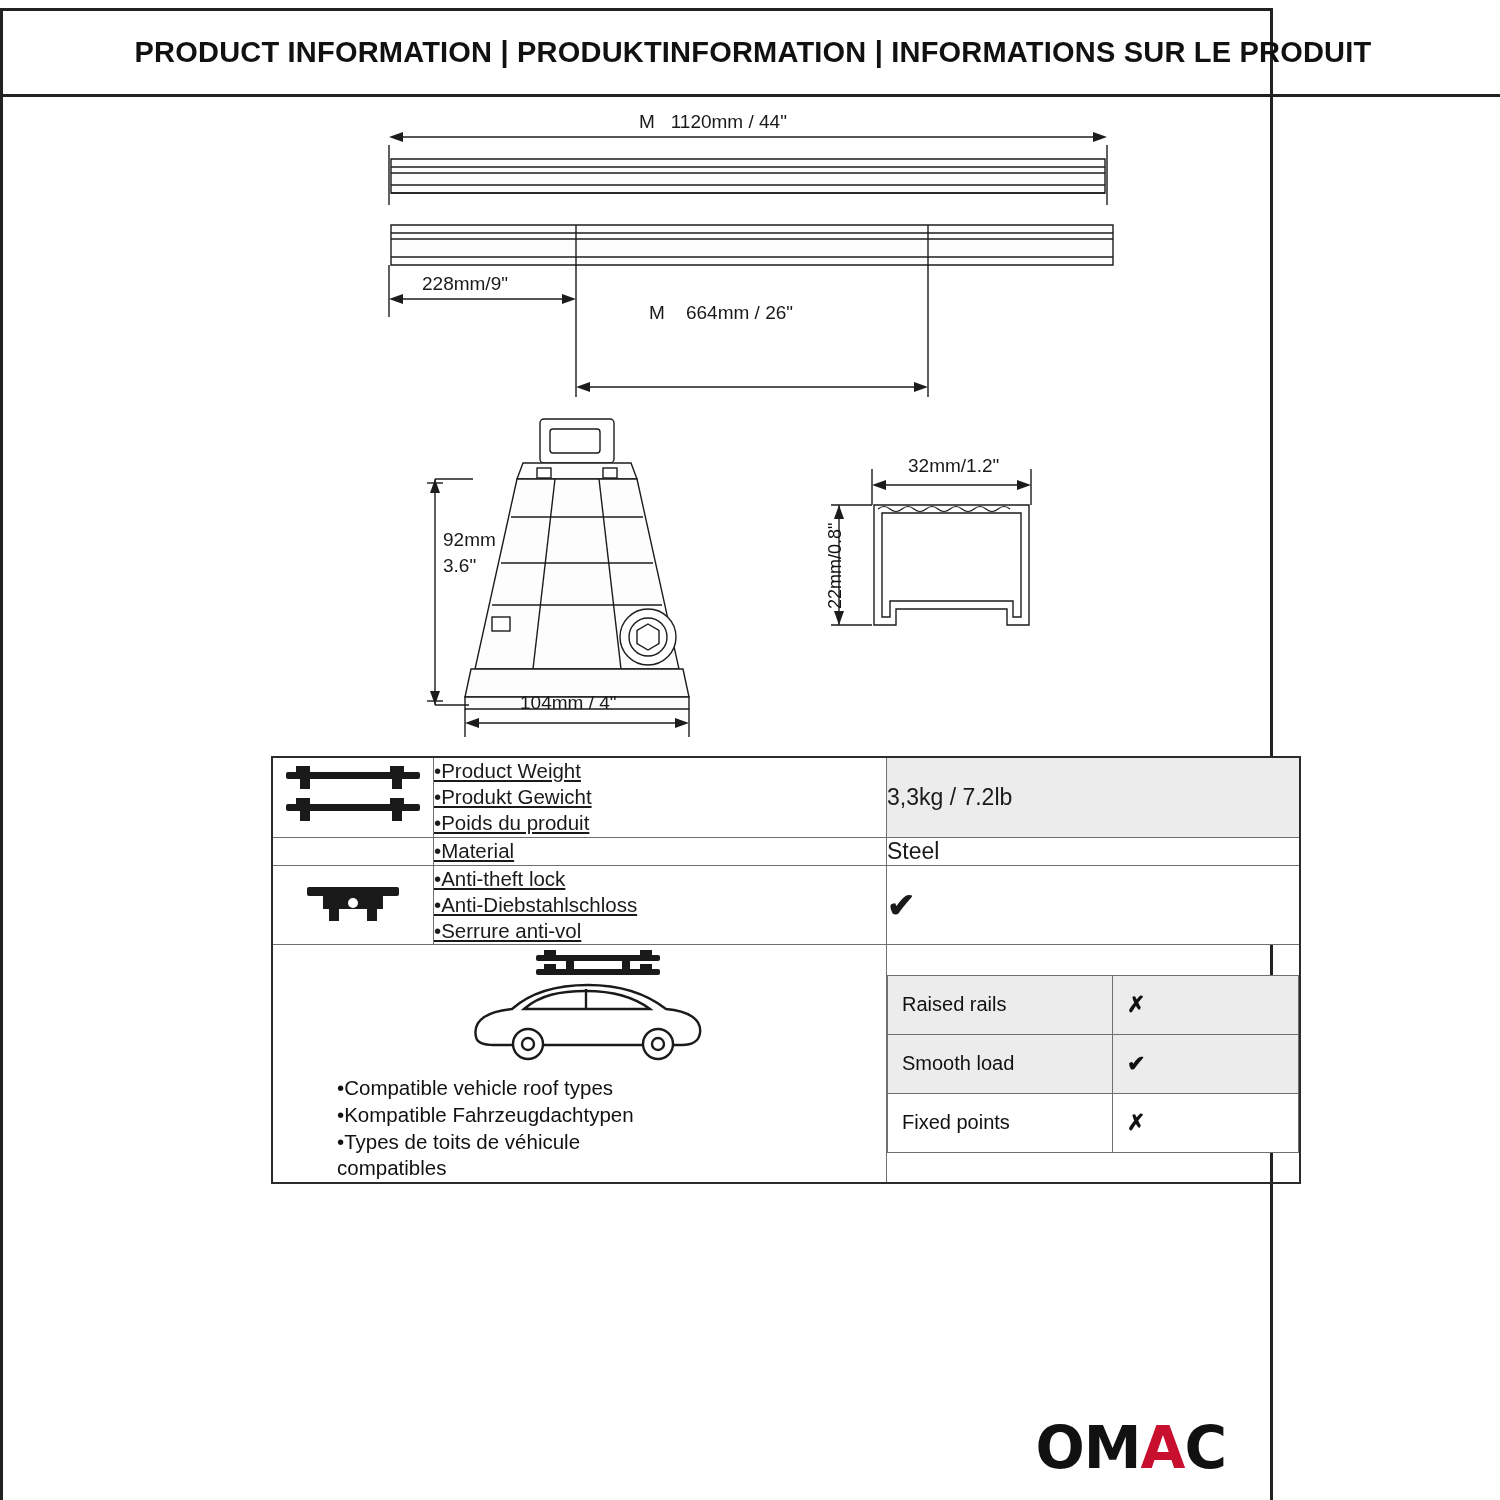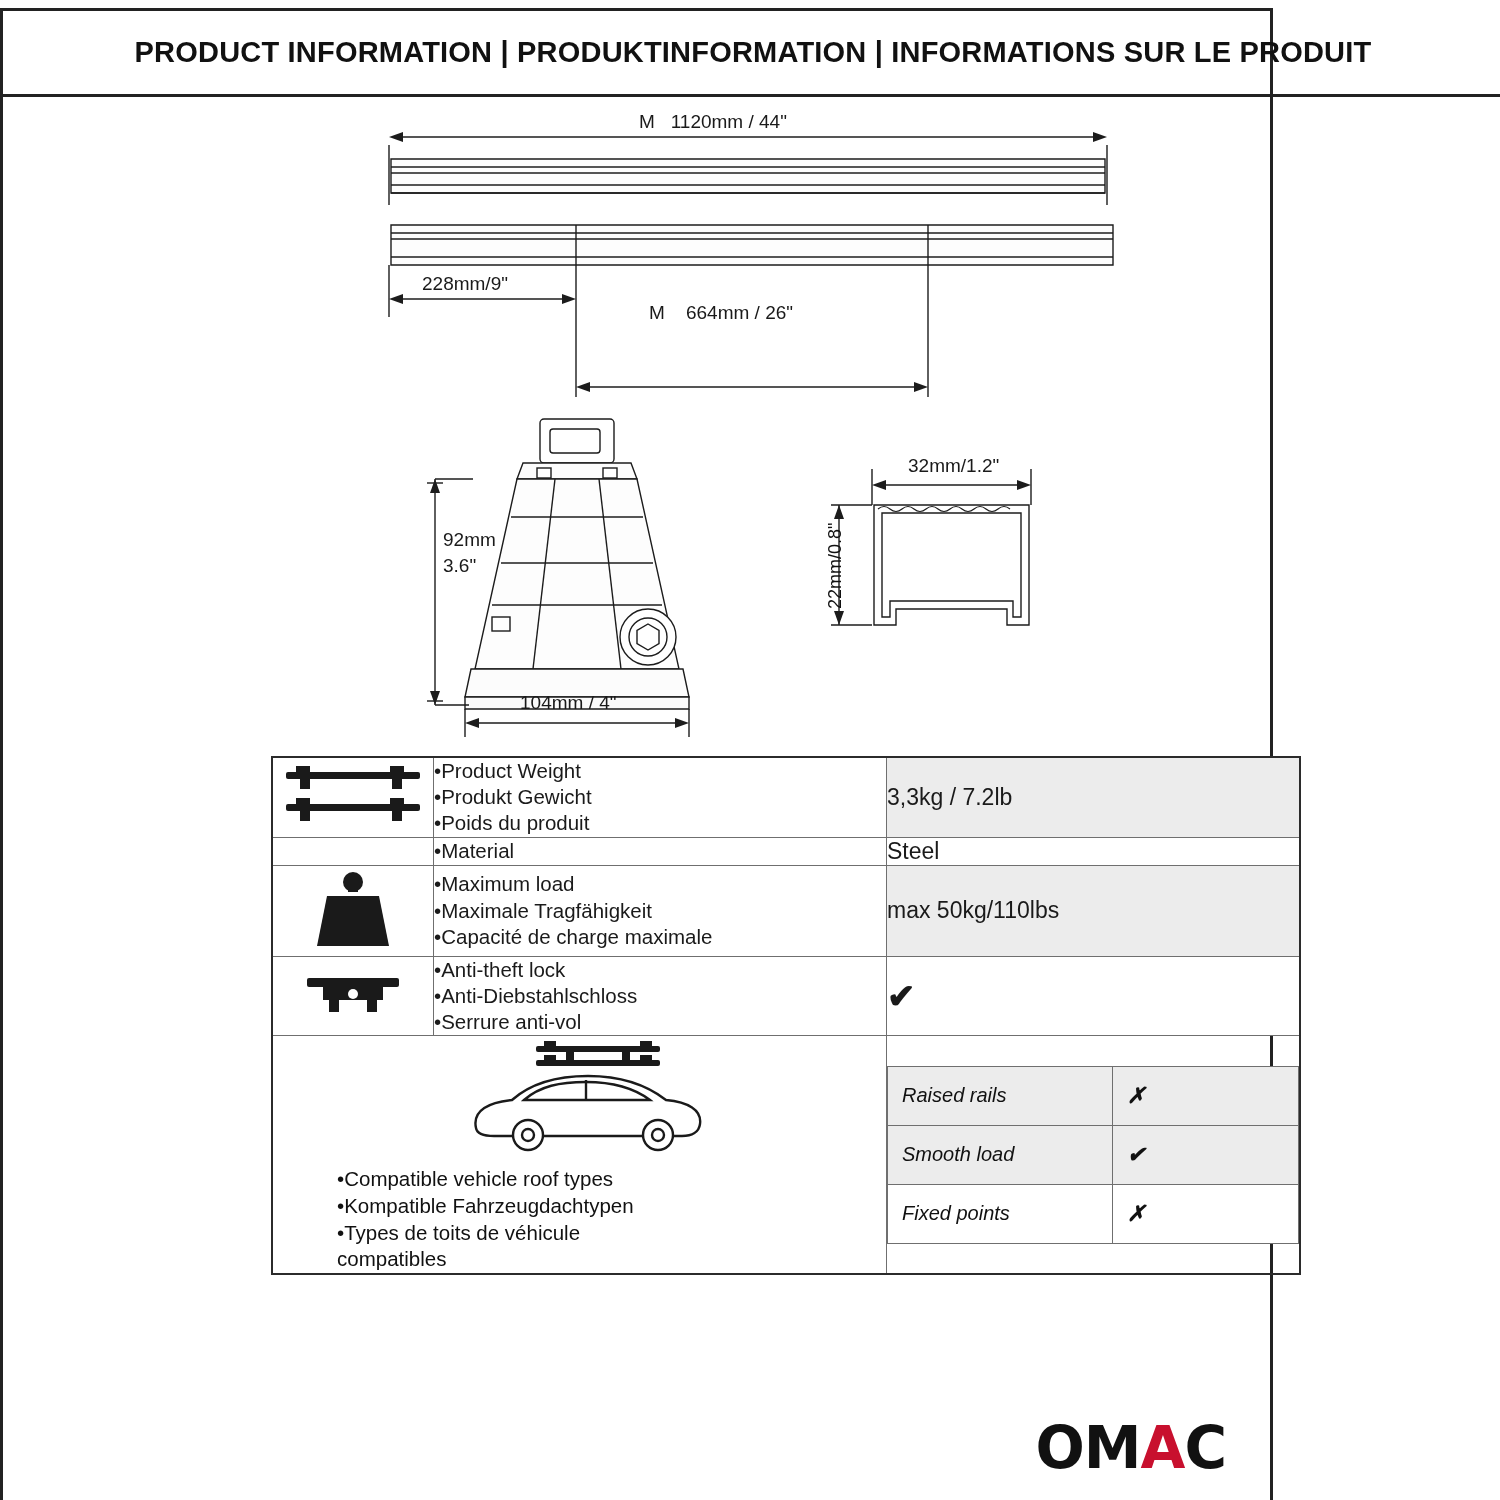--- a/index.html
+++ b/index.html
@@ -81,41 +81,40 @@
     width: 160px;
     text-align: center;
     padding: 10px 6px;
   }
   .cell-label {
     padding: 12px 10px 12px 6px;
     font-size: 20.5px;
     line-height: 1.28;
     color: #1a1a1a;
   }
-  .cell-label .line { white-space: nowrap; }
+  .cell-label .line { white-space: nowrap; text-decoration: underline; }
   .cell-value {
     background: #ececec;
     padding: 12px 26px;
     font-size: 23px;
     color: #1a1a1a;
     margin-top: 12px;
   }
   .cell-value.plain { background: #ffffff; border-radius: 7px; }
   .check {
     font-size: 34px;
     line-height: 1;
     font-weight: bold;
   }
   .row-label-cell {
     width: 452px;
   }
   .sub-table {
     width: 100%;
     border-collapse: collapse;
-    font-style: italic;
   }
   .sub-table td {
     border: 1.5px solid #6f6f6f;
     font-size: 20px;
     padding: 16px 14px;
   }
   .sub-name { width: 196px; background: #ececec; }
   .sub-val  { background: #ececec; font-size: 22px; }
   .sub-row-white .sub-name,
   .sub-row-white .sub-val { background: #ffffff; }
@@ -308,37 +307,20 @@
       </tr>
 
       <tr>
         <td class="cell-icon"></td>
         <td class="cell-label row-label-cell">
           <div class="line">•Material</div>
         </td>
         <td class="cell-value plain" colspan="2">Steel</td>
       </tr>
 
-      <tr>
-        <td class="cell-icon">
-          <svg width="120" height="86" viewBox="0 0 120 86">
-            <g fill="#1a1a1a">
-              <circle cx="60" cy="16" r="10"></circle>
-              <rect x="55" y="16" width="10" height="10"></rect>
-              <path d="M34,30 L86,30 L96,80 L24,80 Z"></path>
-            </g>
-          </svg>
-        </td>
-        <td class="cell-label row-label-cell">
-          <div class="line">•Maximum load</div>
-          <div class="line">•Maximale Tragfähigkeit</div>
-          <div class="line">•Capacité de charge maximale</div>
-        </td>
-        <td class="cell-value" colspan="2">max 50kg/110lbs</td>
-      </tr>
 
       <tr>
         <td class="cell-icon">
           <svg width="120" height="60" viewBox="0 0 120 60">
             <g fill="#1a1a1a">
               <rect x="14" y="14" width="92" height="9" rx="2"></rect>
               <path d="M30,23 L90,23 L90,36 L30,36 Z"></path>
               <rect x="36" y="36" width="10" height="12"></rect>
               <rect x="74" y="36" width="10" height="12"></rect>
               <circle cx="60" cy="30" r="5" fill="#ffffff"></circle>

